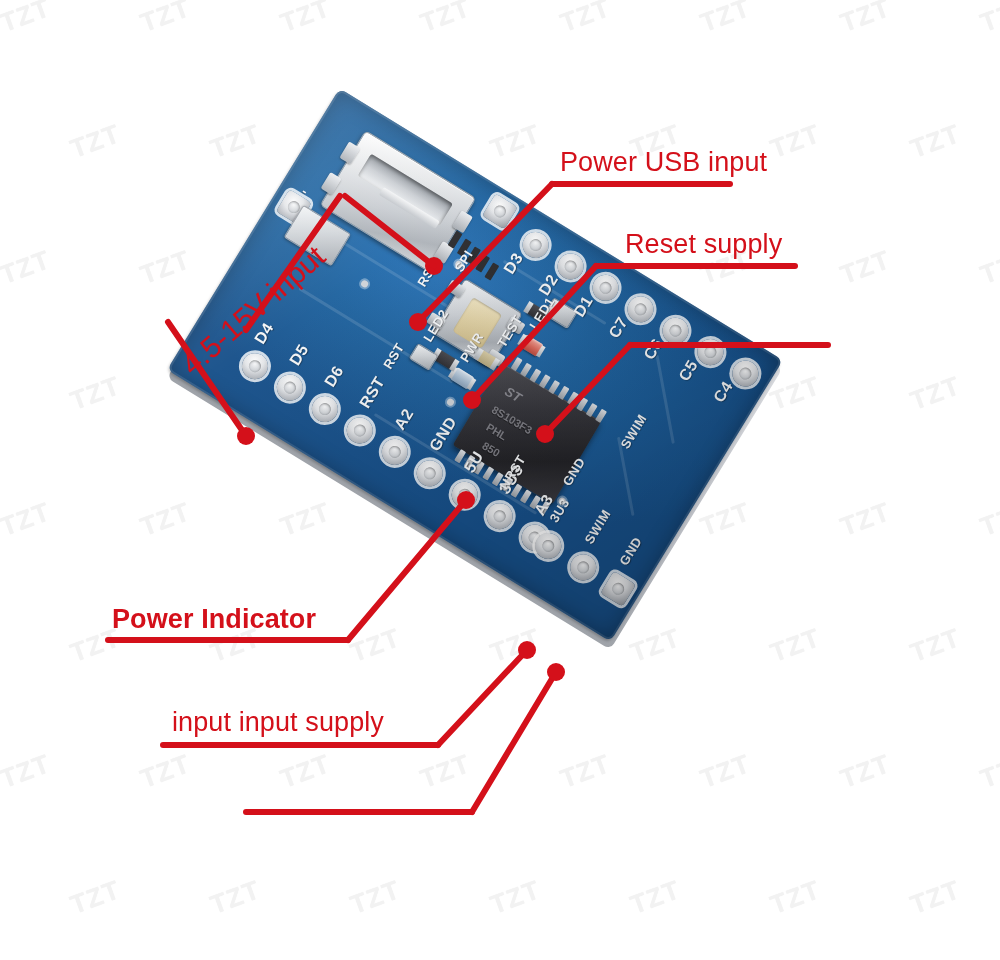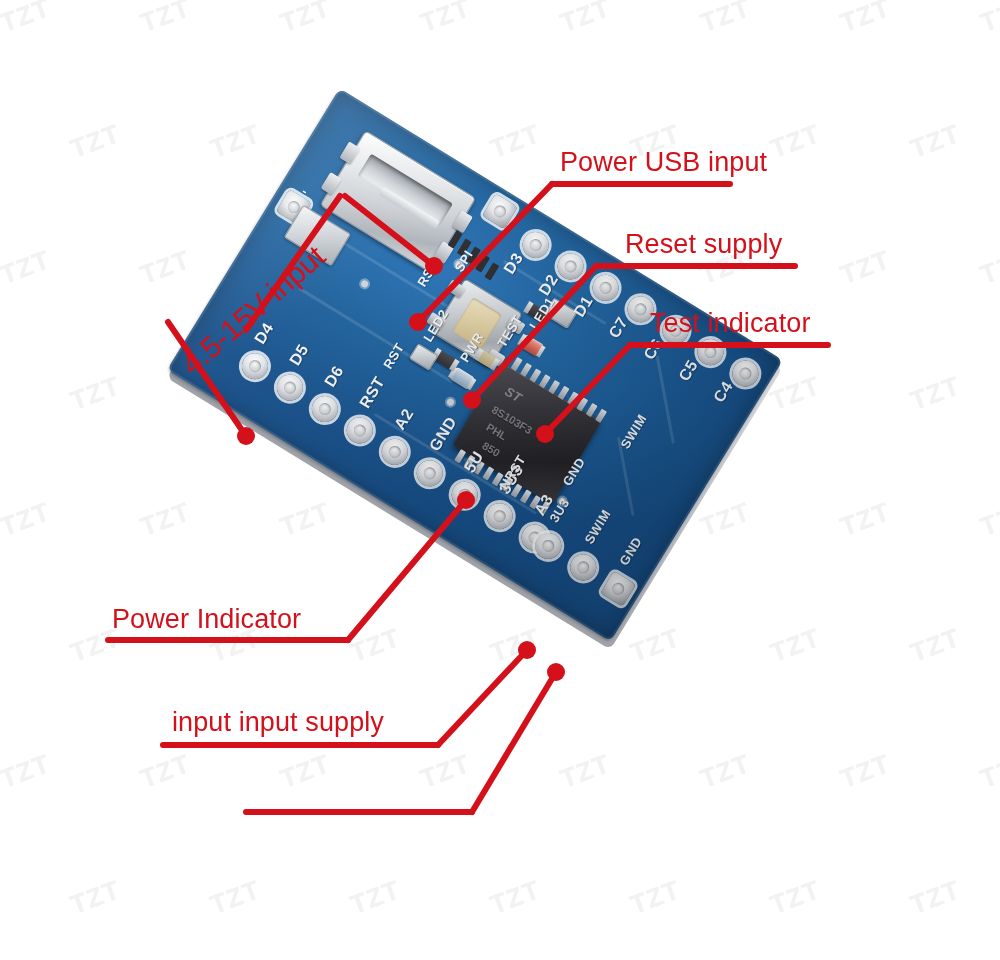--- a/index.html
+++ b/index.html
@@ -495,22 +495,21 @@
     </g>
     <g stroke="#d4101a" stroke-width="6" fill="none" stroke-linecap="round">
       <path d="M345,196 L434,266"></path>
     </g>
   </svg>
 
   <div class="ann-text" style="left:560px;top:148px;">Power USB input</div>
 
   <div class="ann-text" style="left:625px;top:230px;">Reset supply</div>
 
-  <div class="ann-text" style="left:650px;top:309px;">Test indicator</div>
 
   <div class="rot-label" style="left:186px;top:352px;transform:rotate(-41deg);">4.5-15V input</div>
 
-  <div class="ann-text" style="left:112px;top:605px;">Power Indicator</div>
+  <div class="ann-text" style="left:112px;top:605px;font-weight:bold;">Power Indicator</div>
 
   <div class="ann-text two" style="left:172px;top:677px;"><br><span>input input supply</span></div>
 
 
 </div>
 
 </body></html>

